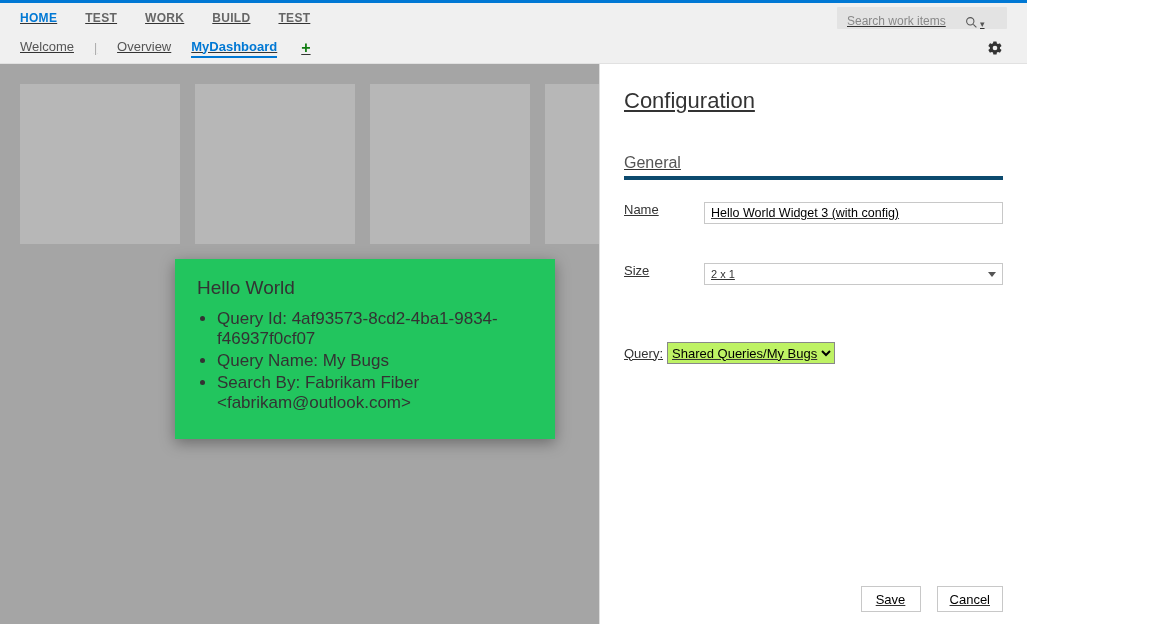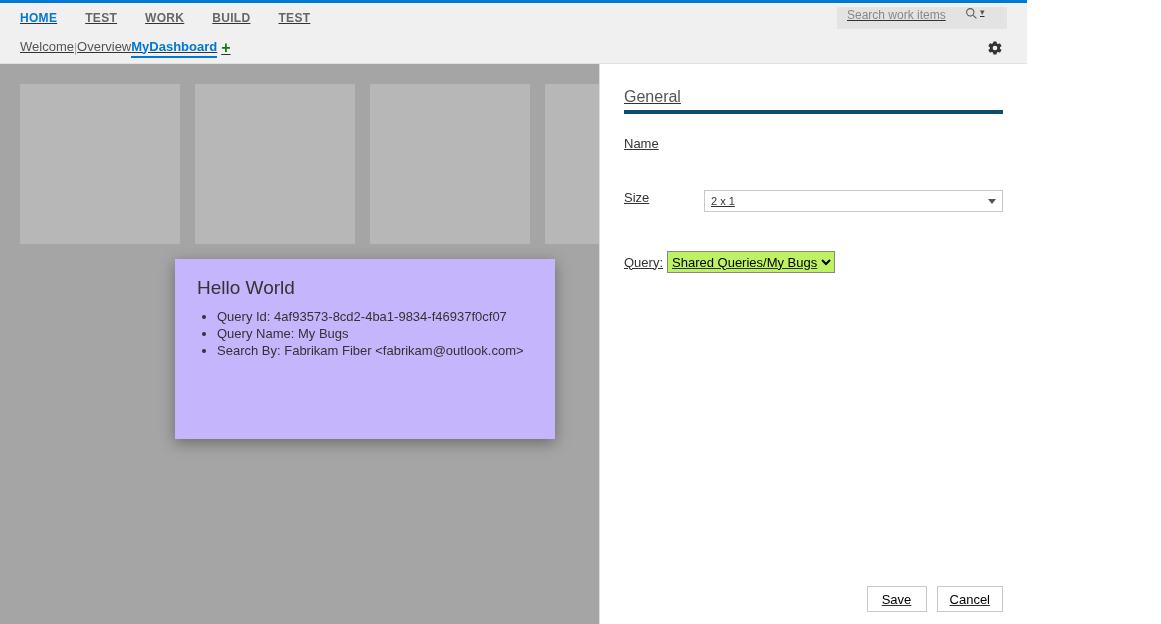--- a/index.html
+++ b/index.html
@@ -56,21 +56,21 @@
     letter-spacing: 0.3px;
     color: var(--text-muted);
     cursor: pointer;
   }
   .main-nav-item.active {
     color: var(--accent);
   }
   .nav-spacer { flex: 1; }
   .search-wrap {
     display: flex;
-    align-items: flex-start;
+    align-items: flex-end;
     background: #e3e3e3;
     border-radius: 1px;
     height: 22px;
     padding: 0 4px 0 8px;
     width: 170px;
   }
   .search-wrap input {
     border: none;
     background: transparent;
     outline: none;
@@ -84,20 +84,21 @@
 
   .navbar-row2 {
     display: flex;
     align-items: center;
     height: 30px;
     padding: 0 20px;
   }
   .sub-nav {
     display: flex;
     align-items: center;
+    gap: 20px;
   }
   .sub-nav-item {
     font-size: 13px;
     color: #555;
     cursor: pointer;
     padding-bottom: 2px;
     border-bottom: 2px solid transparent;
   }
   .sub-nav-sep {
     color: #aaa;
@@ -145,34 +146,34 @@
     width: 160px;
     height: 160px;
     background: var(--tile-bg);
   }
   .widget-card {
     position: absolute;
     top: 195px;
     left: 175px;
     width: 380px;
     min-height: 180px;
-    background: #c4b5fd;
+    background: #22c55e;
     box-shadow: 0 4px 14px rgba(0,0,0,0.35);
     padding: 18px 22px 4px 22px;
   }
   .widget-title {
     font-size: 19px;
     font-weight: 400;
     color: #333;
     margin: 0 0 10px 0;
   }
   .widget-list {
     margin: 0;
     padding-left: 20px;
-    font-size: 13px;
+    font-size: 17px;
     color: #333;
   }
   .widget-list li { margin: 2px 0; }
 
   
   .config-panel {
     width: 428px;
     background: var(--panel-bg);
     border-left: 1px solid #ddd;
     display: flex;
@@ -233,39 +234,40 @@
     position:absolute;
     right:6px;
     top:8px;
     border-left:4px solid transparent;
     border-right:4px solid transparent;
     border-top:5px solid #555;
   }
   .query-row {
     display:flex;
     align-items:center;
+    margin-top: 18px;
   }
   .query-label {
     font-size: 13px;
     color:#333;
     margin-right:4px;
   }
   .native-select {
     height: 22px;
     font-size: 13px;
     border: 1px solid #888;
     background:#bef264;
     font-family: var(--font);
   }
 
   .panel-spacer { flex:1; }
   .panel-footer {
     display:flex;
     justify-content:flex-end;
-    gap:10px;
+    gap:16px;
     padding-top:8px;
   }
   .btn {
     min-width: 60px;
     height: 26px;
     border: 1px solid var(--border-gray);
     background: #fff;
     font-size: 13px;
     font-family: var(--font);
     cursor: pointer;
@@ -343,25 +345,27 @@
           </li>
           <li>
             <span>Search By:</span>
             <span>Fabrikam Fiber &lt;fabrikam@outlook.com&gt;</span>
           </li>
         </ul>
       </div>
     </div>
 
     <div class="config-panel">
+      <div class="config-title">Configuration</div>
 
       <div class="section-header">General</div>
 
       <div class="form-row">
         <div class="form-label">Name</div>
+        <input class="text-input" type="text" value="Hello World Widget 3 (with config)" style="">
       </div>
 
       <div class="form-row">
         <div class="form-label">Size</div>
         <div class="select-wrap">
           <div class="fake-select">2 x 1</div>
         </div>
       </div>
 
 

